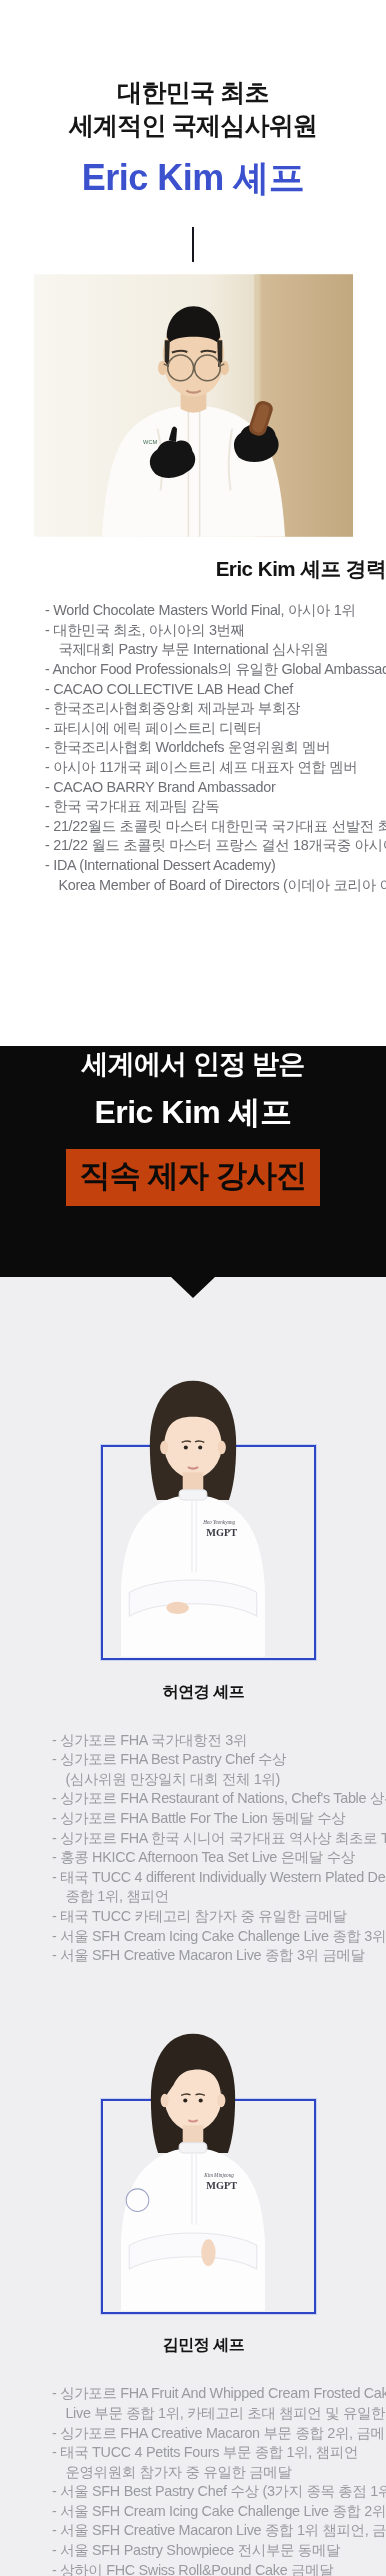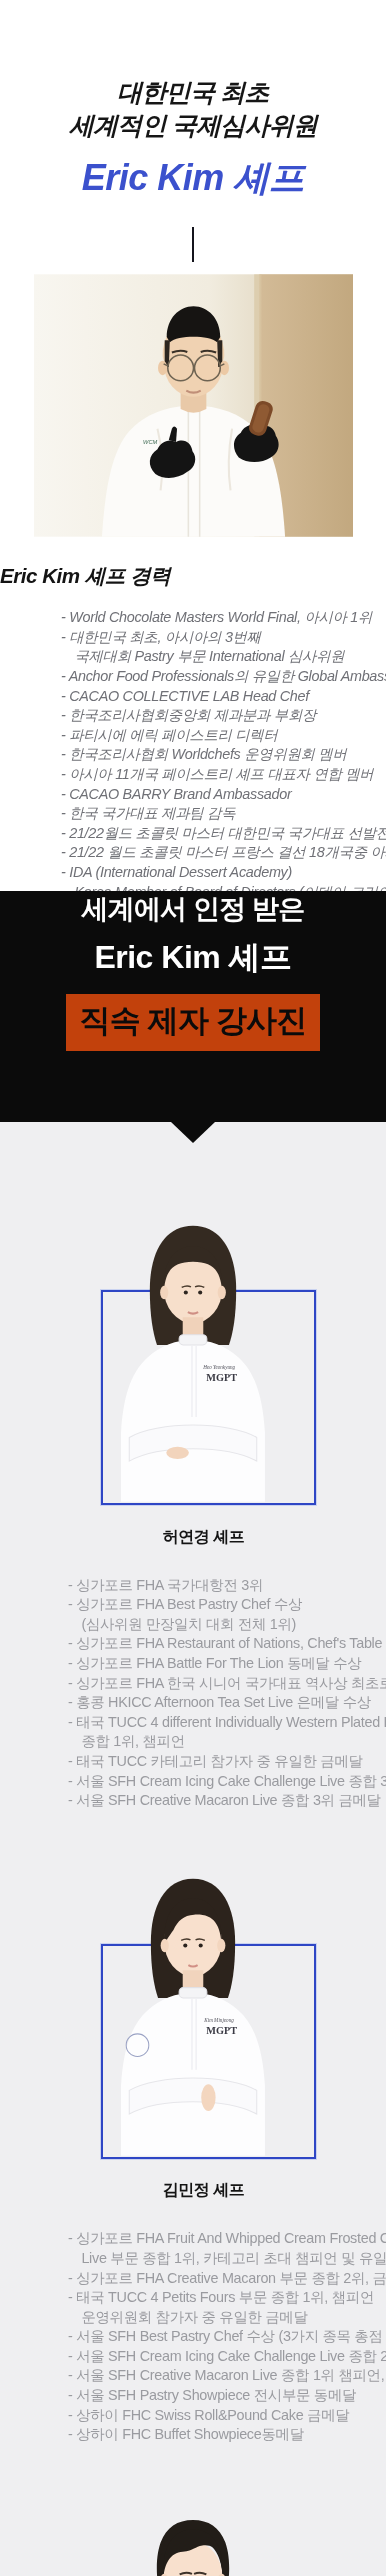--- a/index.html
+++ b/index.html
@@ -5,46 +5,46 @@
   html,body{margin:0;padding:0;}
   body{
     width:386px;
     font-family:"Liberation Sans","DejaVu Sans",sans-serif;
     background:#ffffff;
     color:#151515;
     -webkit-font-smoothing:antialiased;
   }
 
   
-  .sec-hero{height:891px;overflow:hidden;background:#ffffff;font-style:italic;}
+  .sec-hero{height:1046px;overflow:hidden;background:#ffffff;}
   .hero-title{
     padding-top:76px;
     font-size:25px;line-height:1.32;font-weight:700;
     letter-spacing:-0.8px;color:#161616;text-align:center;
   }
   .hero-name{
     margin-top:12.4px;font-size:36px;font-weight:700;
     letter-spacing:-0.5px;color:#3b51cd;text-align:center;
   }
   .hero-divider{
     width:1.5px;height:35px;background:#14141c;margin:24px auto 0;
   }
   .hero-photo{
     width:319px;height:263px;margin:11.3px auto 0;position:relative;overflow:hidden;
   }
   .career-heading{
-    margin-top:25px;font-size:20.6px;font-weight:700;
-    letter-spacing:-0.5px;text-align:left;color:#141414;
+    margin-top:18px;font-size:20.6px;font-weight:700;
+    letter-spacing:-0.5px;text-align:right;color:#141414;
   }
   .cred-list{
     margin:18.5px 0 0 45px;font-size:14.4px;line-height:19.6px;
     letter-spacing:-0.3px;
   }
   .cred-eric{color:#6f7076;}
-  .cred-line{white-space:nowrap;margin-left:16px;}
+  .cred-line{white-space:nowrap;}
   .cred-line.indent{padding-left:13.4px;}
 
   
   .sec-banner{height:231px;background:#0b0b0b;position:relative;}
   .banner-line1{
     font-size:27px;font-weight:700;color:#ffffff;
     letter-spacing:-0.8px;text-align:center;
   }
   .banner-line2{
     margin-top:9.3px;font-size:32px;font-weight:700;color:#ffffff;

